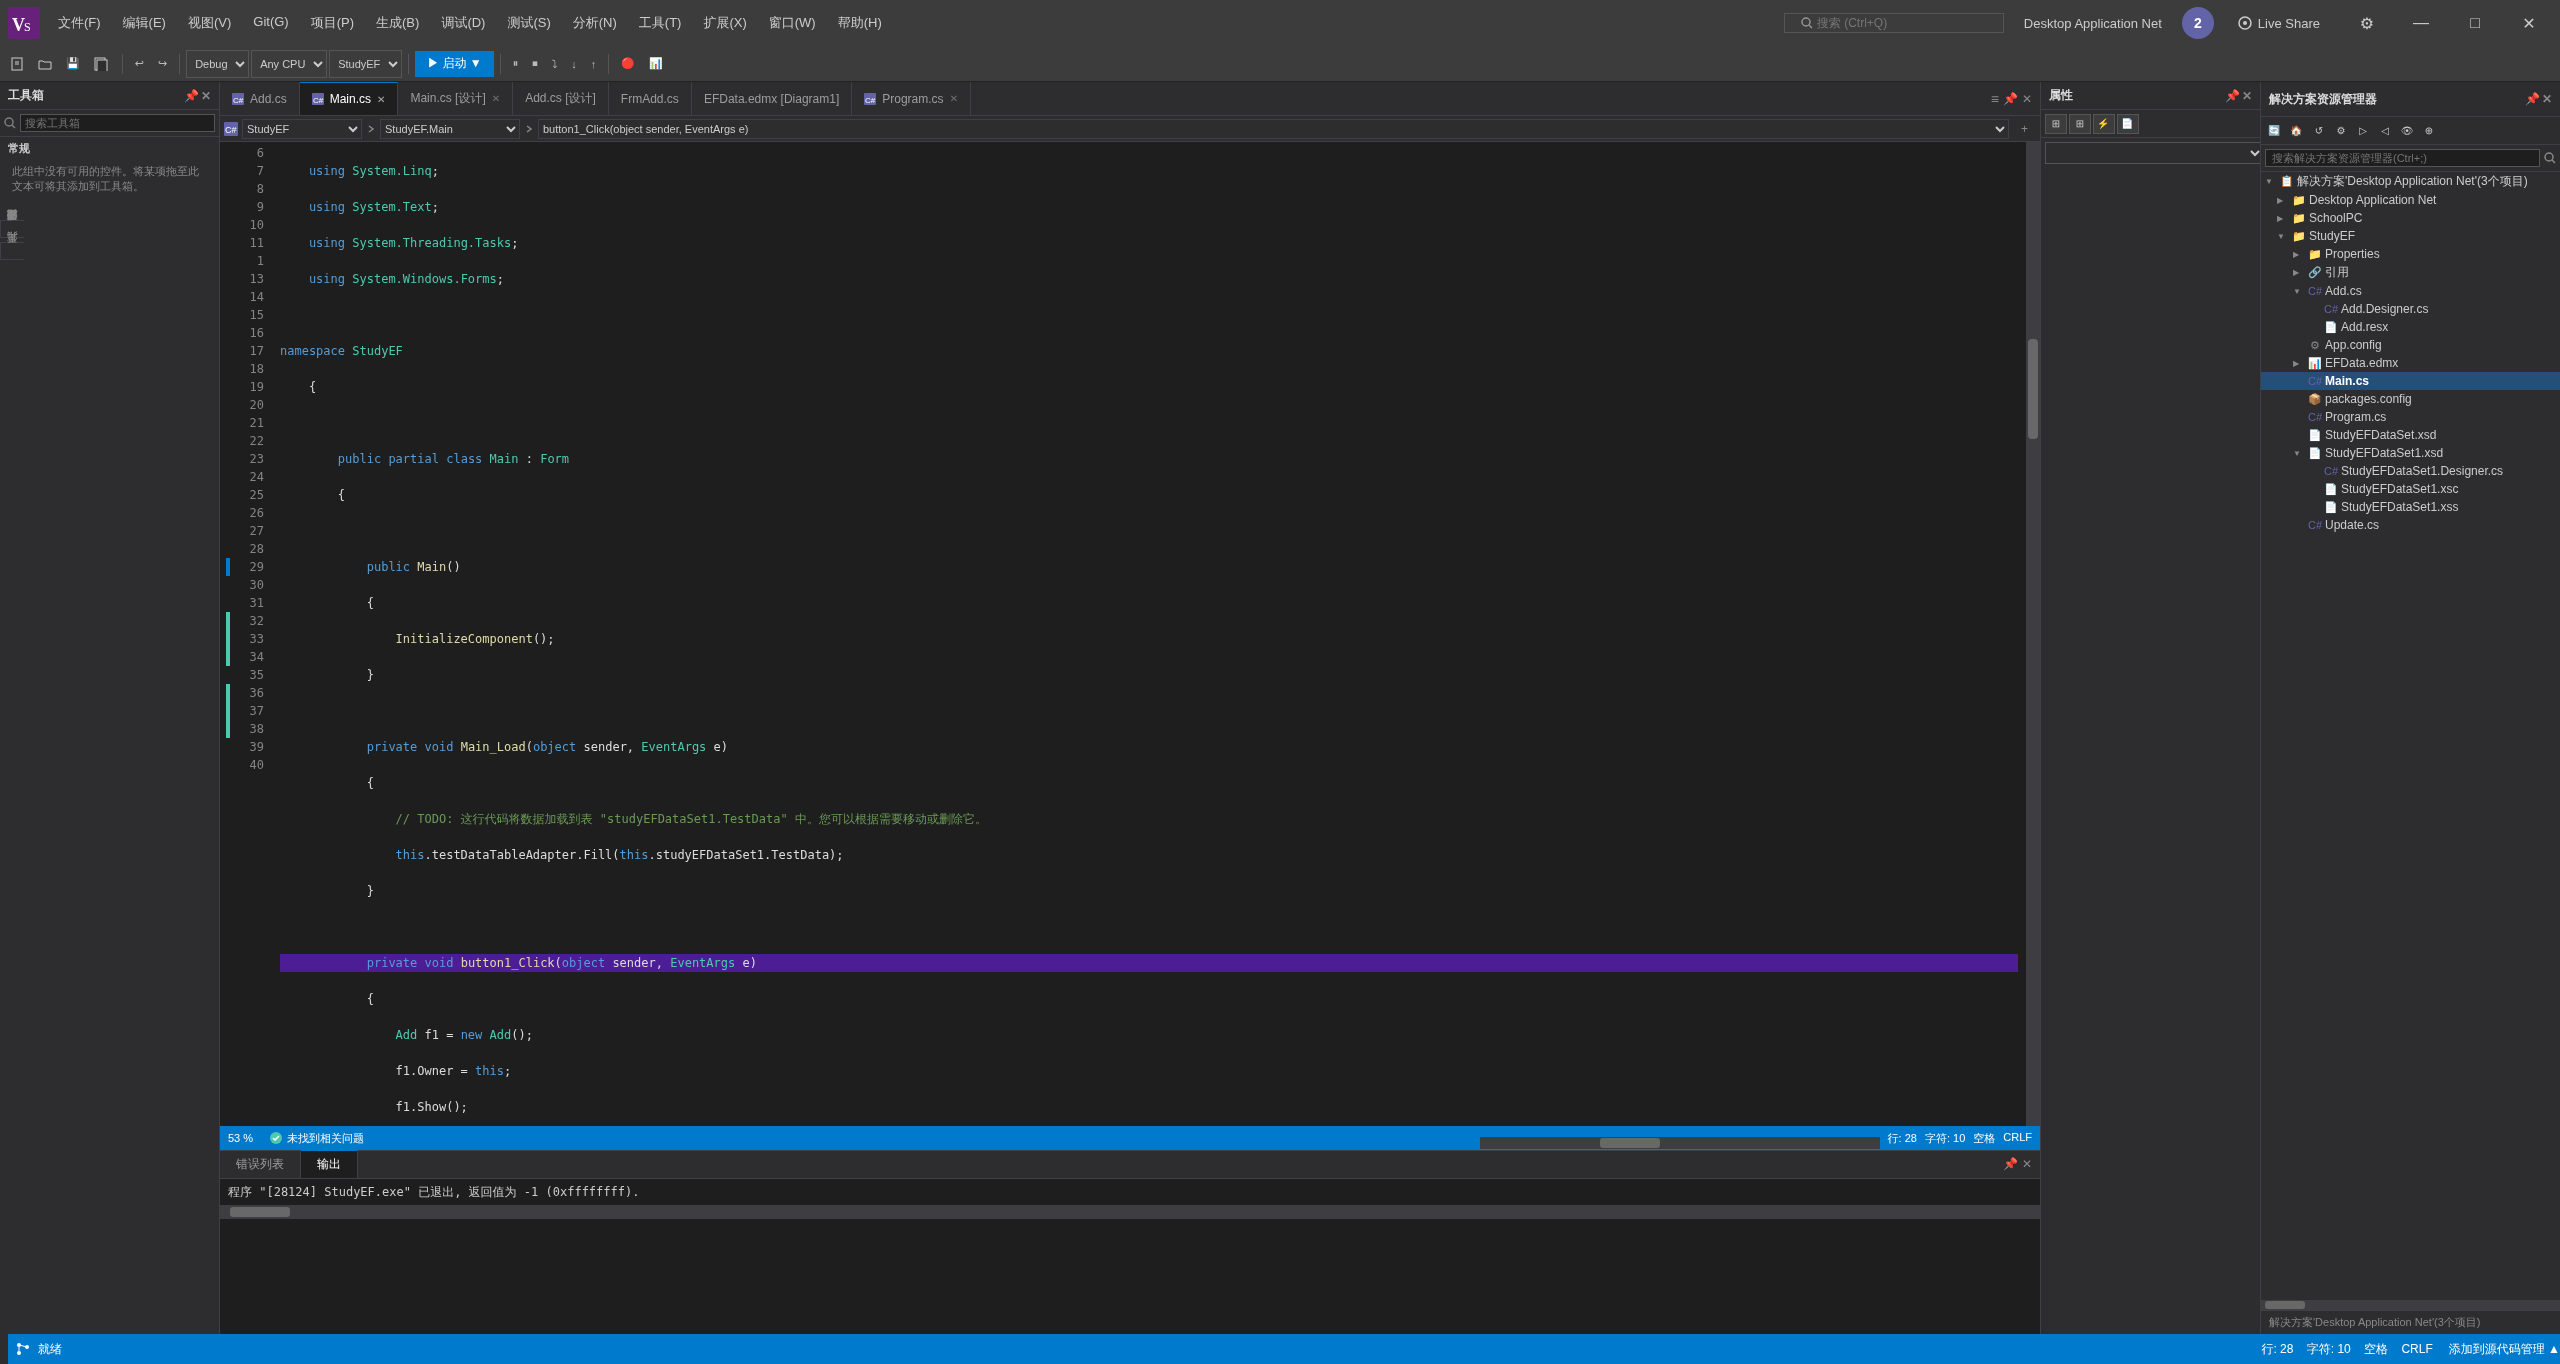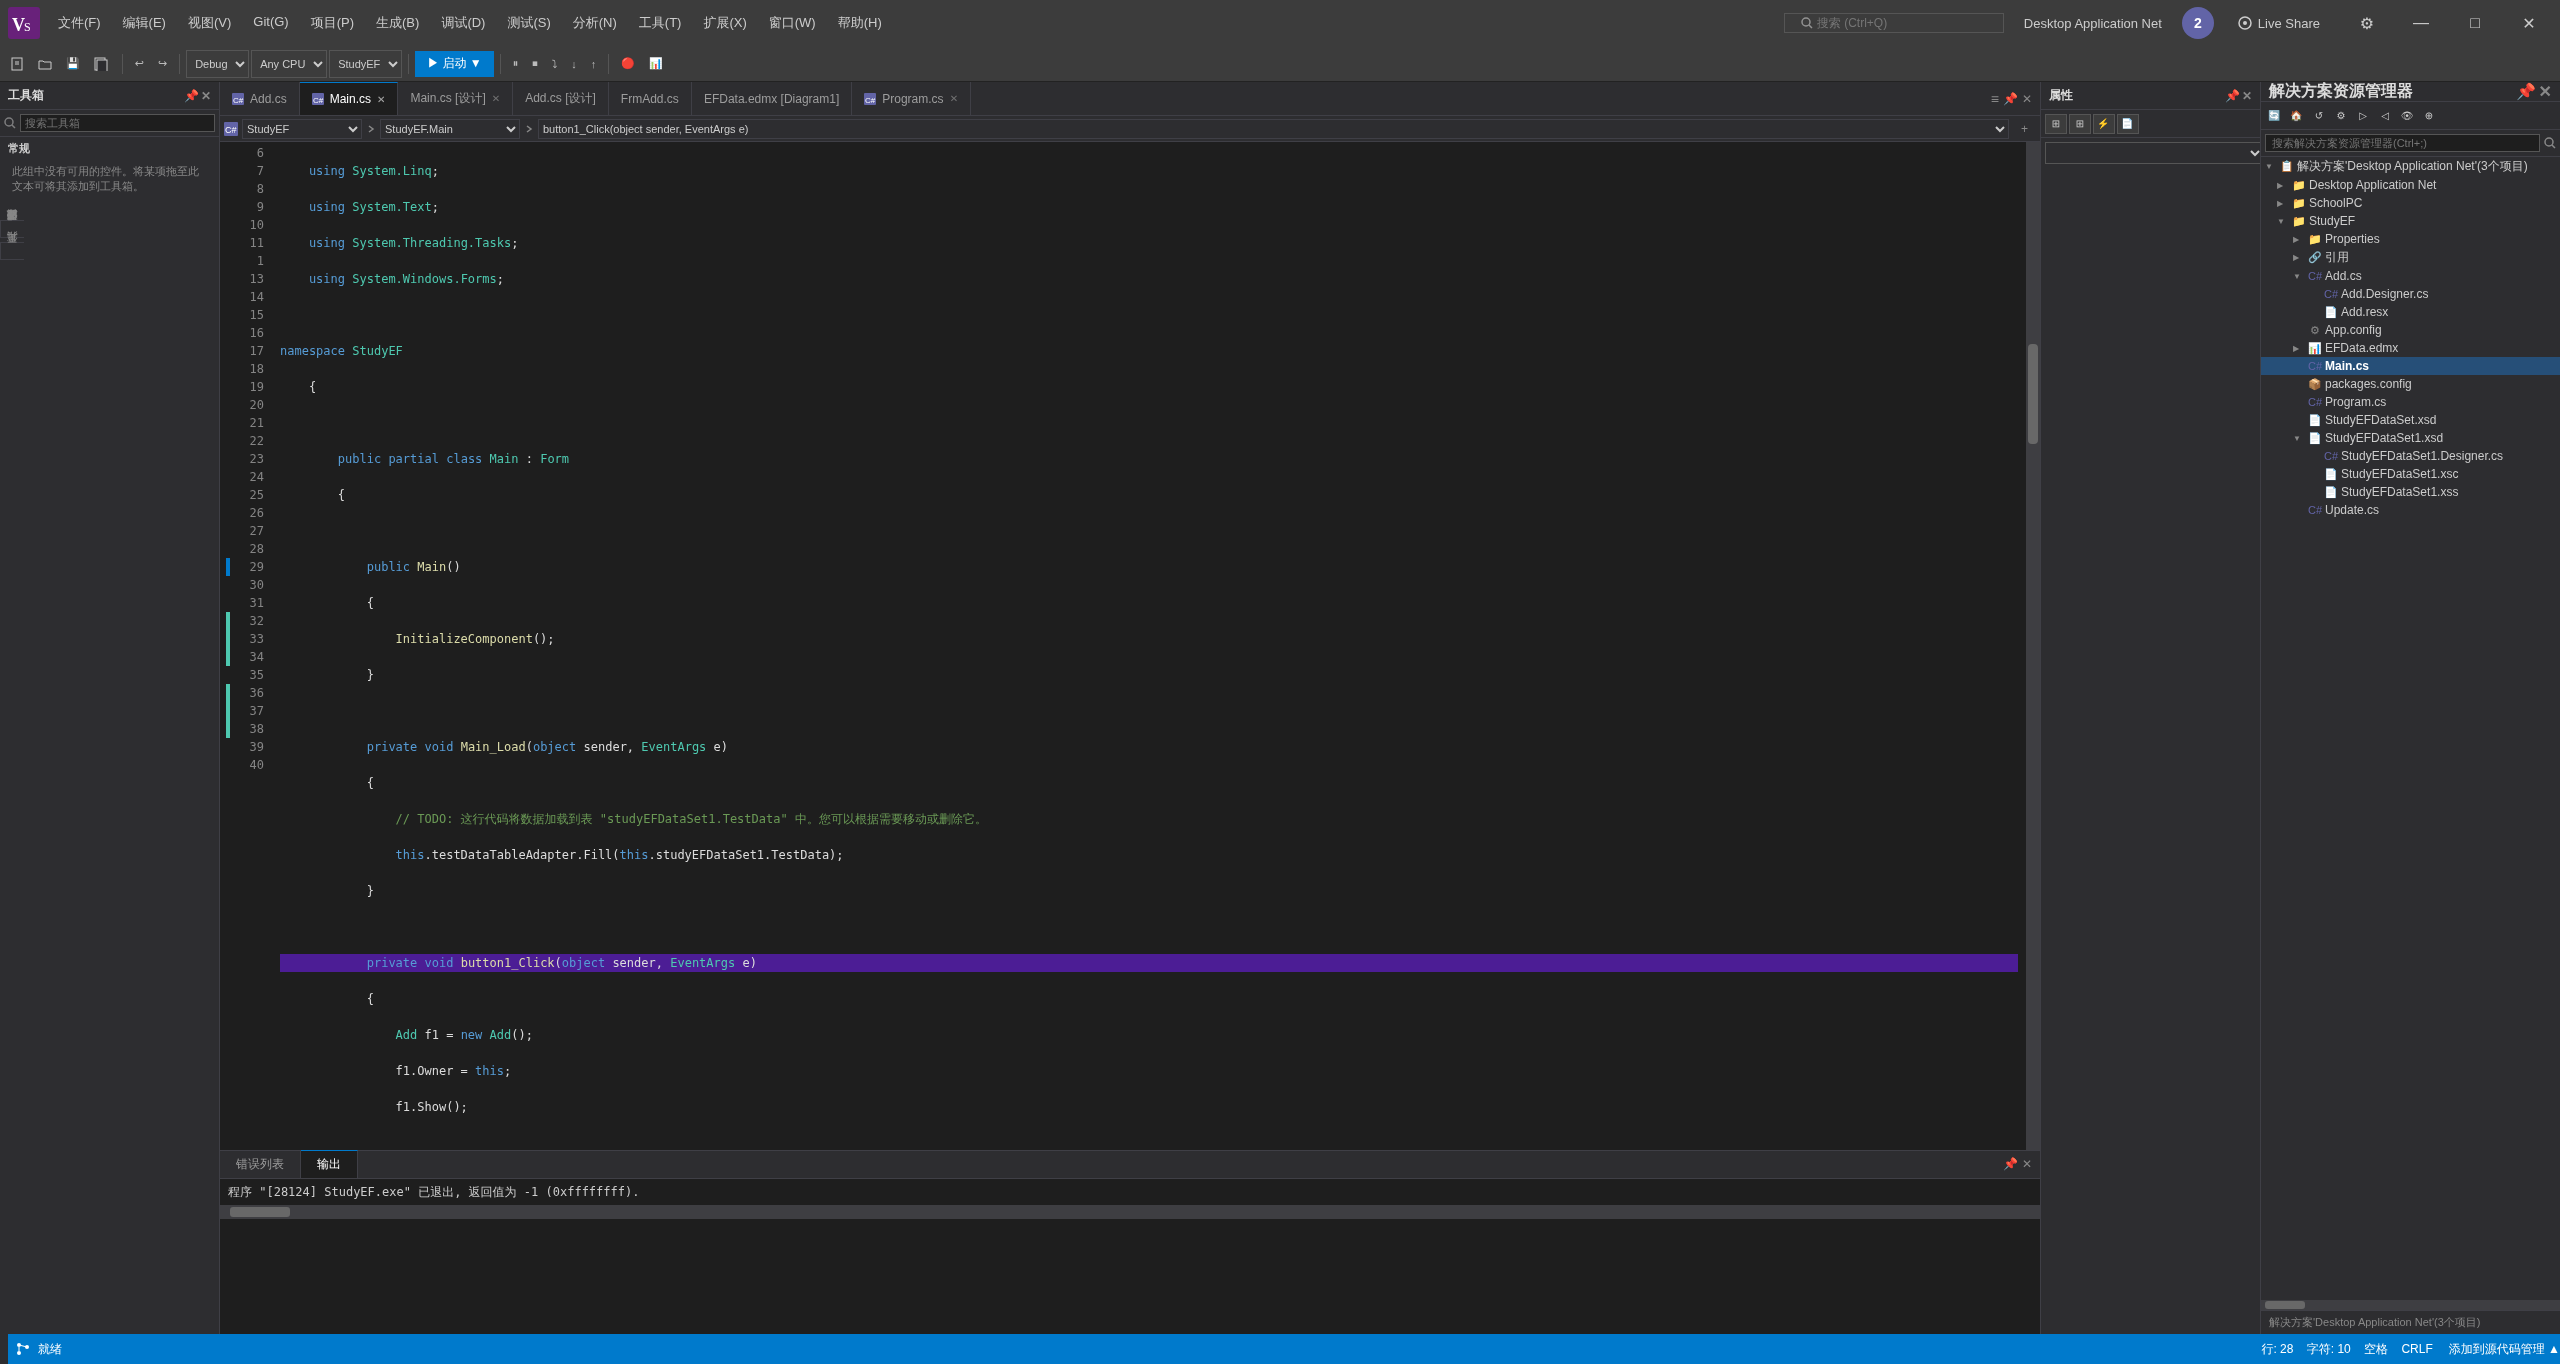--- a/index.html
+++ b/index.html
@@ -43,21 +43,21 @@
     
     #right-panel { width: 220px; background: #2d2d30; border-left: 1px solid #3f3f46; display: flex; flex-direction: column; }
     #properties-header { display: flex; align-items: center; justify-content: space-between; background: #2d2d30; padding: 4px 8px; border-bottom: 1px solid #3f3f46; height: 28px; }
     #properties-header span { font-size: 12px; font-weight: bold; }
     #properties-toolbar { display: flex; align-items: center; padding: 2px 4px; border-bottom: 1px solid #3f3f46; gap: 2px; height: 28px; }
     #properties-toolbar .prop-btn { width: 22px; height: 20px; background: #3c3c3c; border: 1px solid #555; display: flex; align-items: center; justify-content: center; font-size: 10px; cursor: pointer; color: #ccc; }
     #properties-select { width: 100%; margin: 4px; background: #2d2d30; border: 1px solid #555; color: #ccc; font-size: 11px; height: 22px; }
     
     
     #solution-explorer { width: 300px; background: #2d2d30; border-left: 1px solid #3f3f46; display: flex; flex-direction: column; }
-    #se-header { display: flex; align-items: center; justify-content: space-between; background: #2d2d30; padding: 4px 8px; border-bottom: 1px solid #3f3f46; height: 20px; font-size: 16px; font-weight: bold; }
+    #se-header { display: flex; align-items: center; justify-content: space-between; background: #2d2d30; padding: 4px 8px; border-bottom: 1px solid #3f3f46; height: 35px; font-size: 12px; font-weight: bold; }
     #se-toolbar { display: flex; align-items: center; padding: 2px 4px; border-bottom: 1px solid #3f3f46; gap: 2px; height: 28px; }
     #se-toolbar .se-btn { width: 20px; height: 18px; display: flex; align-items: center; justify-content: center; font-size: 10px; cursor: pointer; color: #ccc; }
     #se-search { padding: 4px; border-bottom: 1px solid #3f3f46; display: flex; align-items: center; }
     #se-search input { width: 100%; background: #1e1e1e; border: 1px solid #555; color: #ccc; padding: 2px 6px; font-size: 11px; outline: none; }
     #se-tree { flex: 1; overflow-y: auto; font-size: 12px; }
     .tree-item { display: flex; align-items: center; padding: 1px 4px; cursor: pointer; gap: 2px; white-space: nowrap; }
     .tree-item .arrow { display: inline-block; width: 12px; font-size: 8px; color: #888; }
     .tree-item .icon { width: 16px; height: 16px; display: inline-flex; align-items: center; justify-content: center; font-size: 11px; }
     .tree-item .label { font-size: 12px; color: #ccc; }
     .indent-1 { padding-left: 16px; }
@@ -405,20 +405,39 @@
 
 
 
       </div>
 
       <div style="width:14px;background:#3e3e42;position:relative;flex-shrink:0;">
         <div style="width:10px;height:100px;background:#686868;position:absolute;top:20%;left:2px;border-radius:4px;"></div>
       </div>
     </div>
 
+    <div style="display:flex;align-items:center;background:#007acc;height:24px;padding:0 8px;gap:16px;color:white;font-size:11px;">
+      <span style="color:white;">53 %</span>
+      <span style="display:flex;align-items:center;gap:4px;">
+        <svg width="14" height="14" viewBox="0 0 14 14">
+            <circle cx="7" cy="7" r="6" fill="#4ec9b0"></circle>
+            <path d="M4 7 L6 9 L10 5" fill="none" stroke="white" stroke-width="1.5"></path>
+          </svg>
+        <span>未找到相关问题</span>
+      </span>
+      <div style="margin-left:auto;display:flex;gap:8px;">
+        <span style="flex:1;height:12px;background:#3e3e42;width:400px;position:relative;top:6px;display:inline-block;">
+          <span style="width:60px;height:10px;background:#686868;position:absolute;left:30%;top:1px;display:inline-block;border-radius:3px;"></span>
+        </span>
+        <span>行: 28</span>
+        <span>字符: 10</span>
+        <span>空格</span>
+        <span>CRLF</span>
+      </div>
+    </div>
 
     <div id="bottom-output-area">
       <div id="bottom-tabs">
         <div style="display:flex;align-items:center;justify-content:space-between;width:100%;">
           <div style="display:flex;">
             <div class="bottom-tab">错误列表</div>
             <div class="bottom-tab active">输出</div>
           </div>
           <div style="display:flex;align-items:center;gap:4px;padding:0 8px;">
             <span style="cursor:pointer;color:#888;">📌</span>

